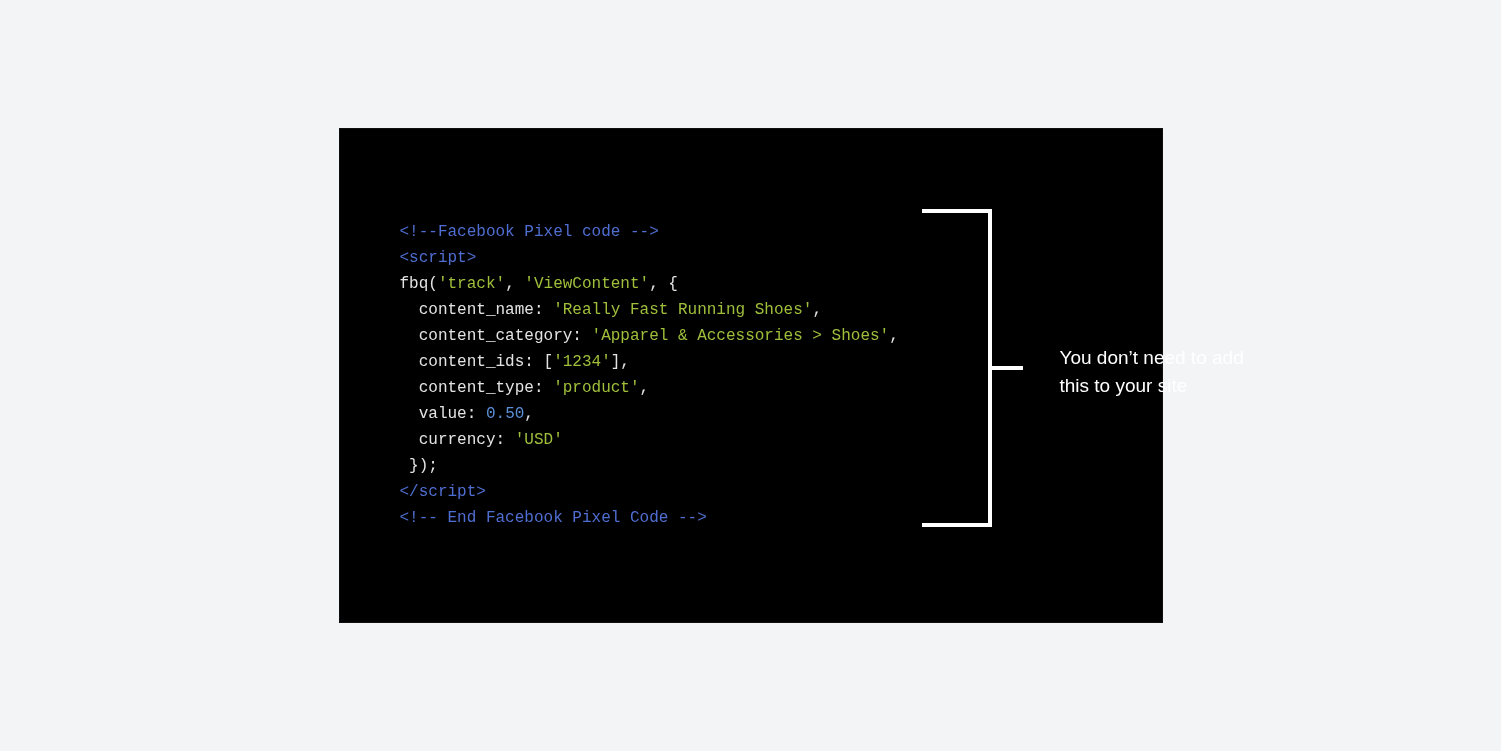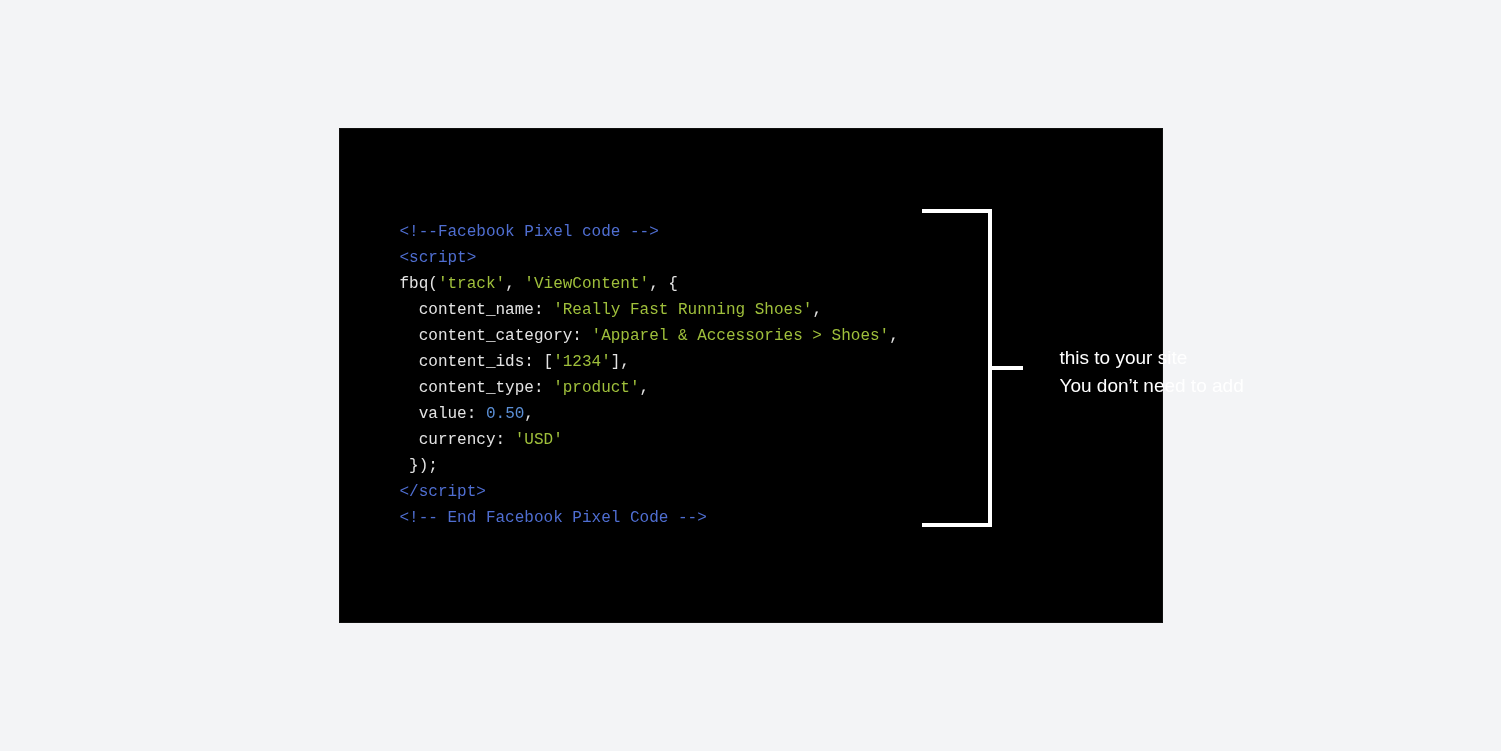--- a/index.html
+++ b/index.html
@@ -102,17 +102,17 @@
 <span class="tok-comment">&lt;!-- End Facebook Pixel Code --&gt;</span></div>
 
   <div class="bracket">
     <div class="tick-top"></div>
     <div class="vert"></div>
     <div class="tick-bottom"></div>
     <div class="tick-mid"></div>
   </div>
 
   <div class="annotation">
+    <div>You don’t need to add</div>
     <div>this to your site</div>
-    <div>You don’t need to add</div>
   </div>
 
 </div>
 
 </body></html>

